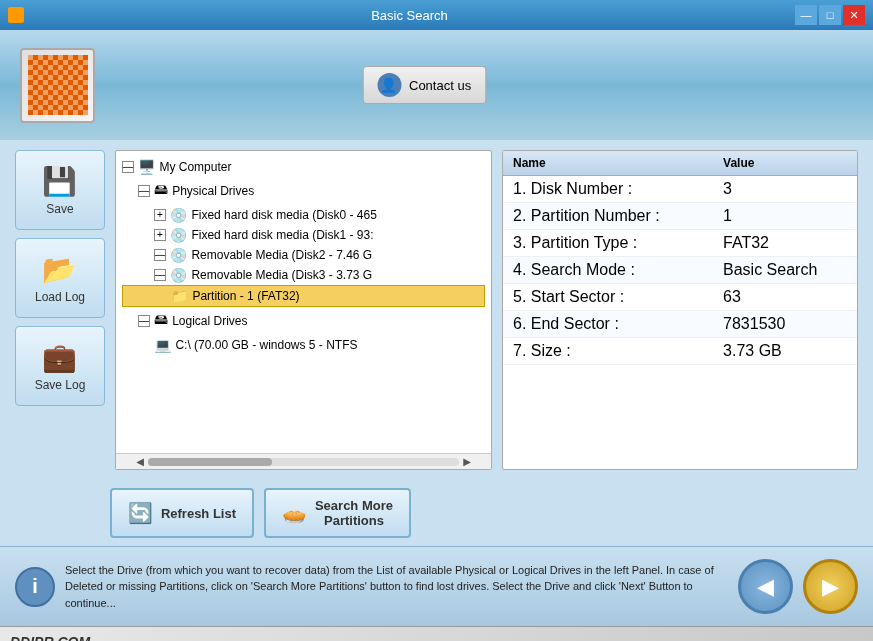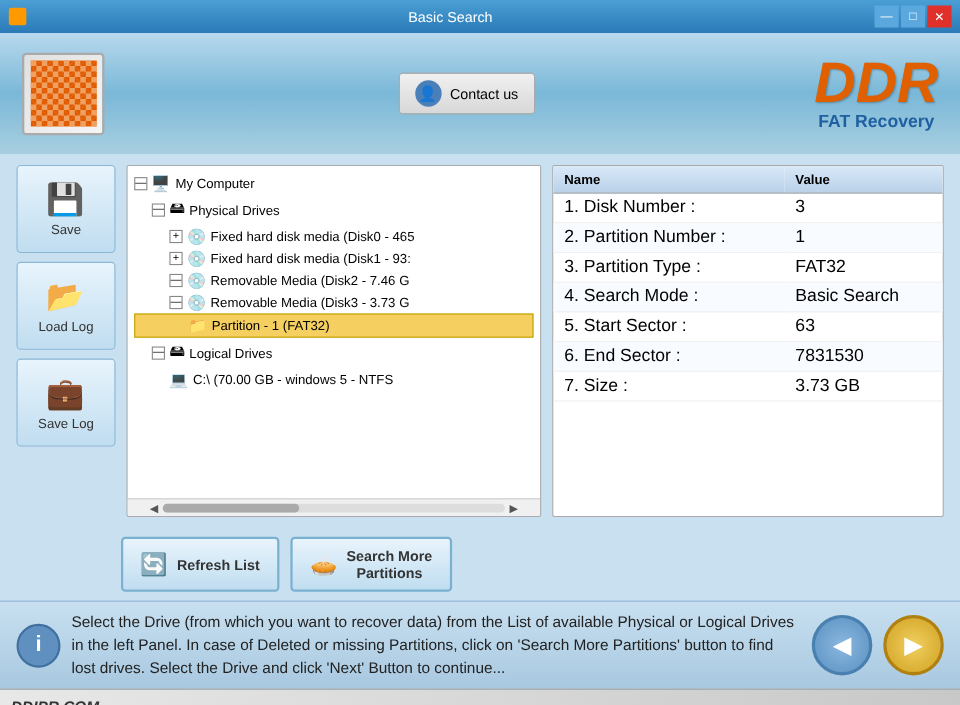--- a/index.html
+++ b/index.html
@@ -243,21 +243,21 @@
       width: 40px; height: 40px;
       background: #6090c0;
       border-radius: 50%;
       display: flex; align-items: center; justify-content: center;
       color: white; font-size: 20px; font-weight: bold;
       flex-shrink: 0;
       border: 2px solid #4070a0;
     }
     .status-text {
       flex: 1;
-      font-size: 14px;
+      font-size: 11px;
       color: #222;
       line-height: 1.5;
     }
     .nav-btn {
       width: 55px; height: 55px;
       border-radius: 50%;
       border: none;
       cursor: pointer;
       display: flex; align-items: center; justify-content: center;
       font-size: 22px;
@@ -306,24 +306,20 @@
 </div>
 
 <div class="header">
   <div class="header-logo-box">
     <div class="logo-checkerboard"></div>
   </div>
   <button class="contact-btn">
     <div class="contact-icon">👤</div>
     <span>Contact us</span>
   </button>
-  <div class="ddr-logo">
-    <div class="ddr-text">DDR</div>
-    <div class="fat-recovery-text">FAT Recovery</div>
-  </div>
 </div>
 
 <div class="main-area">
 
   <div class="sidebar">
     <button class="sidebar-btn">
       <span class="btn-icon">💾</span>
       <span class="btn-label">Save</span>
     </button>
     <button class="sidebar-btn">

